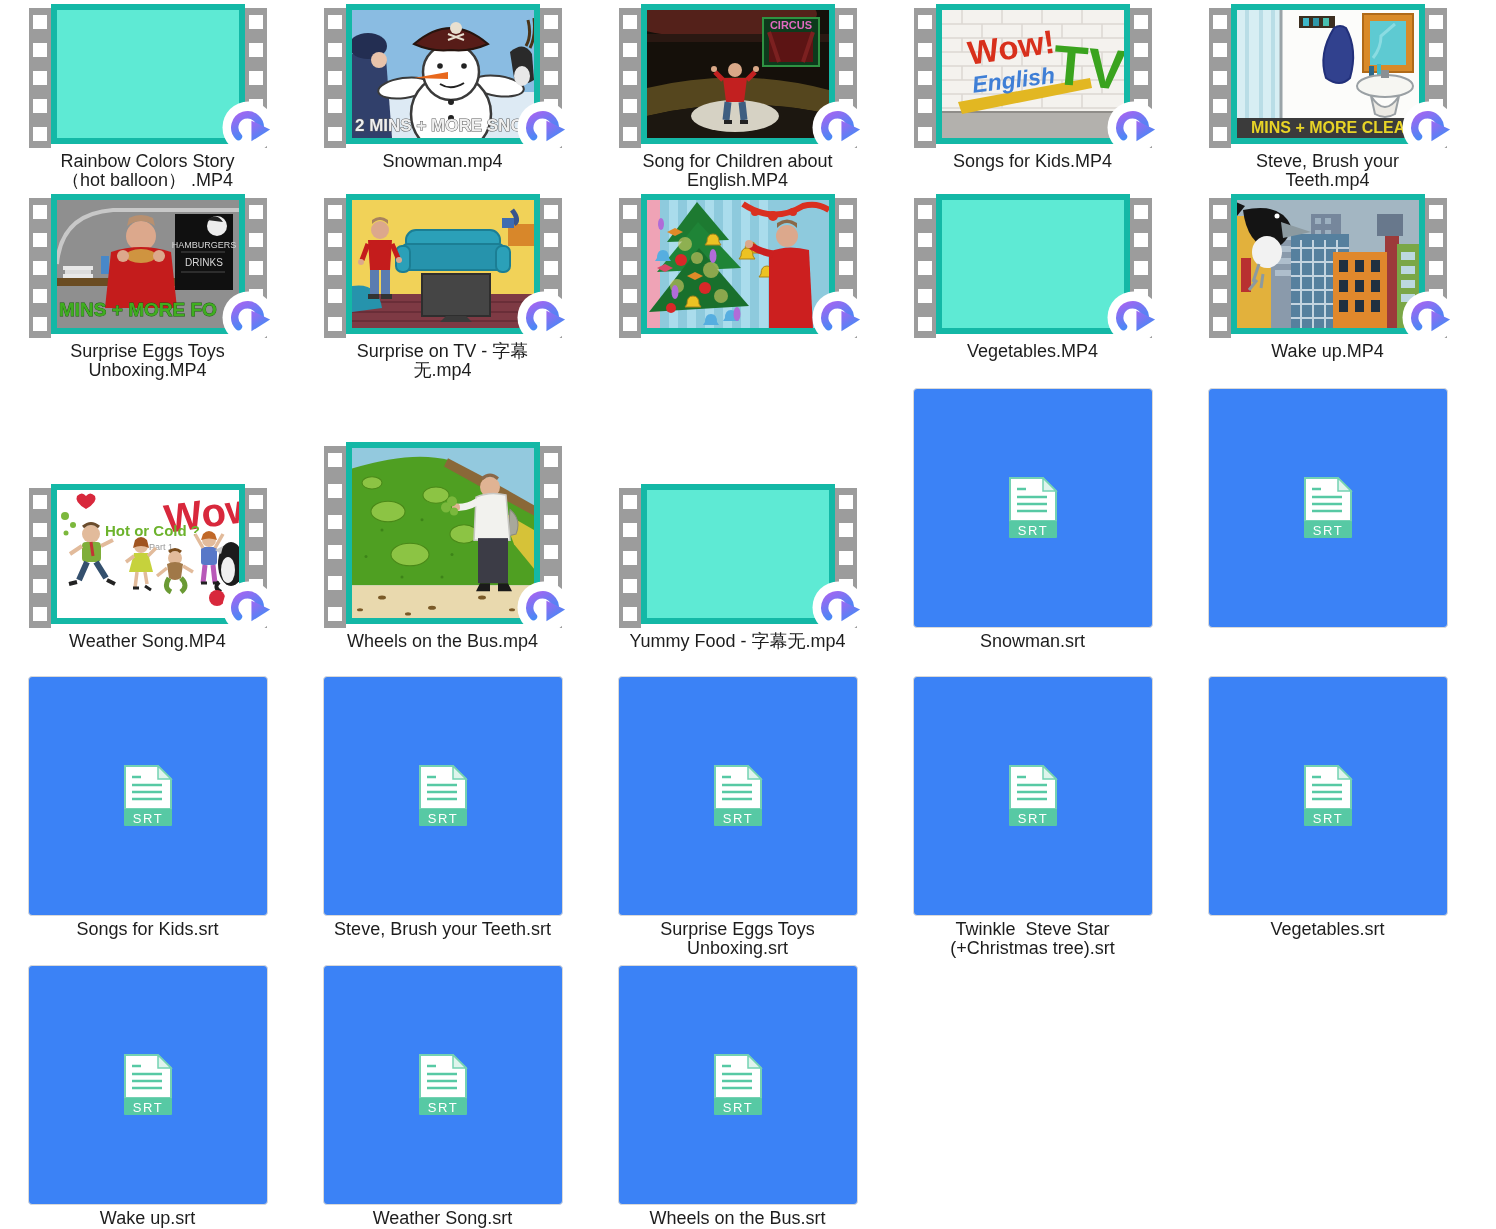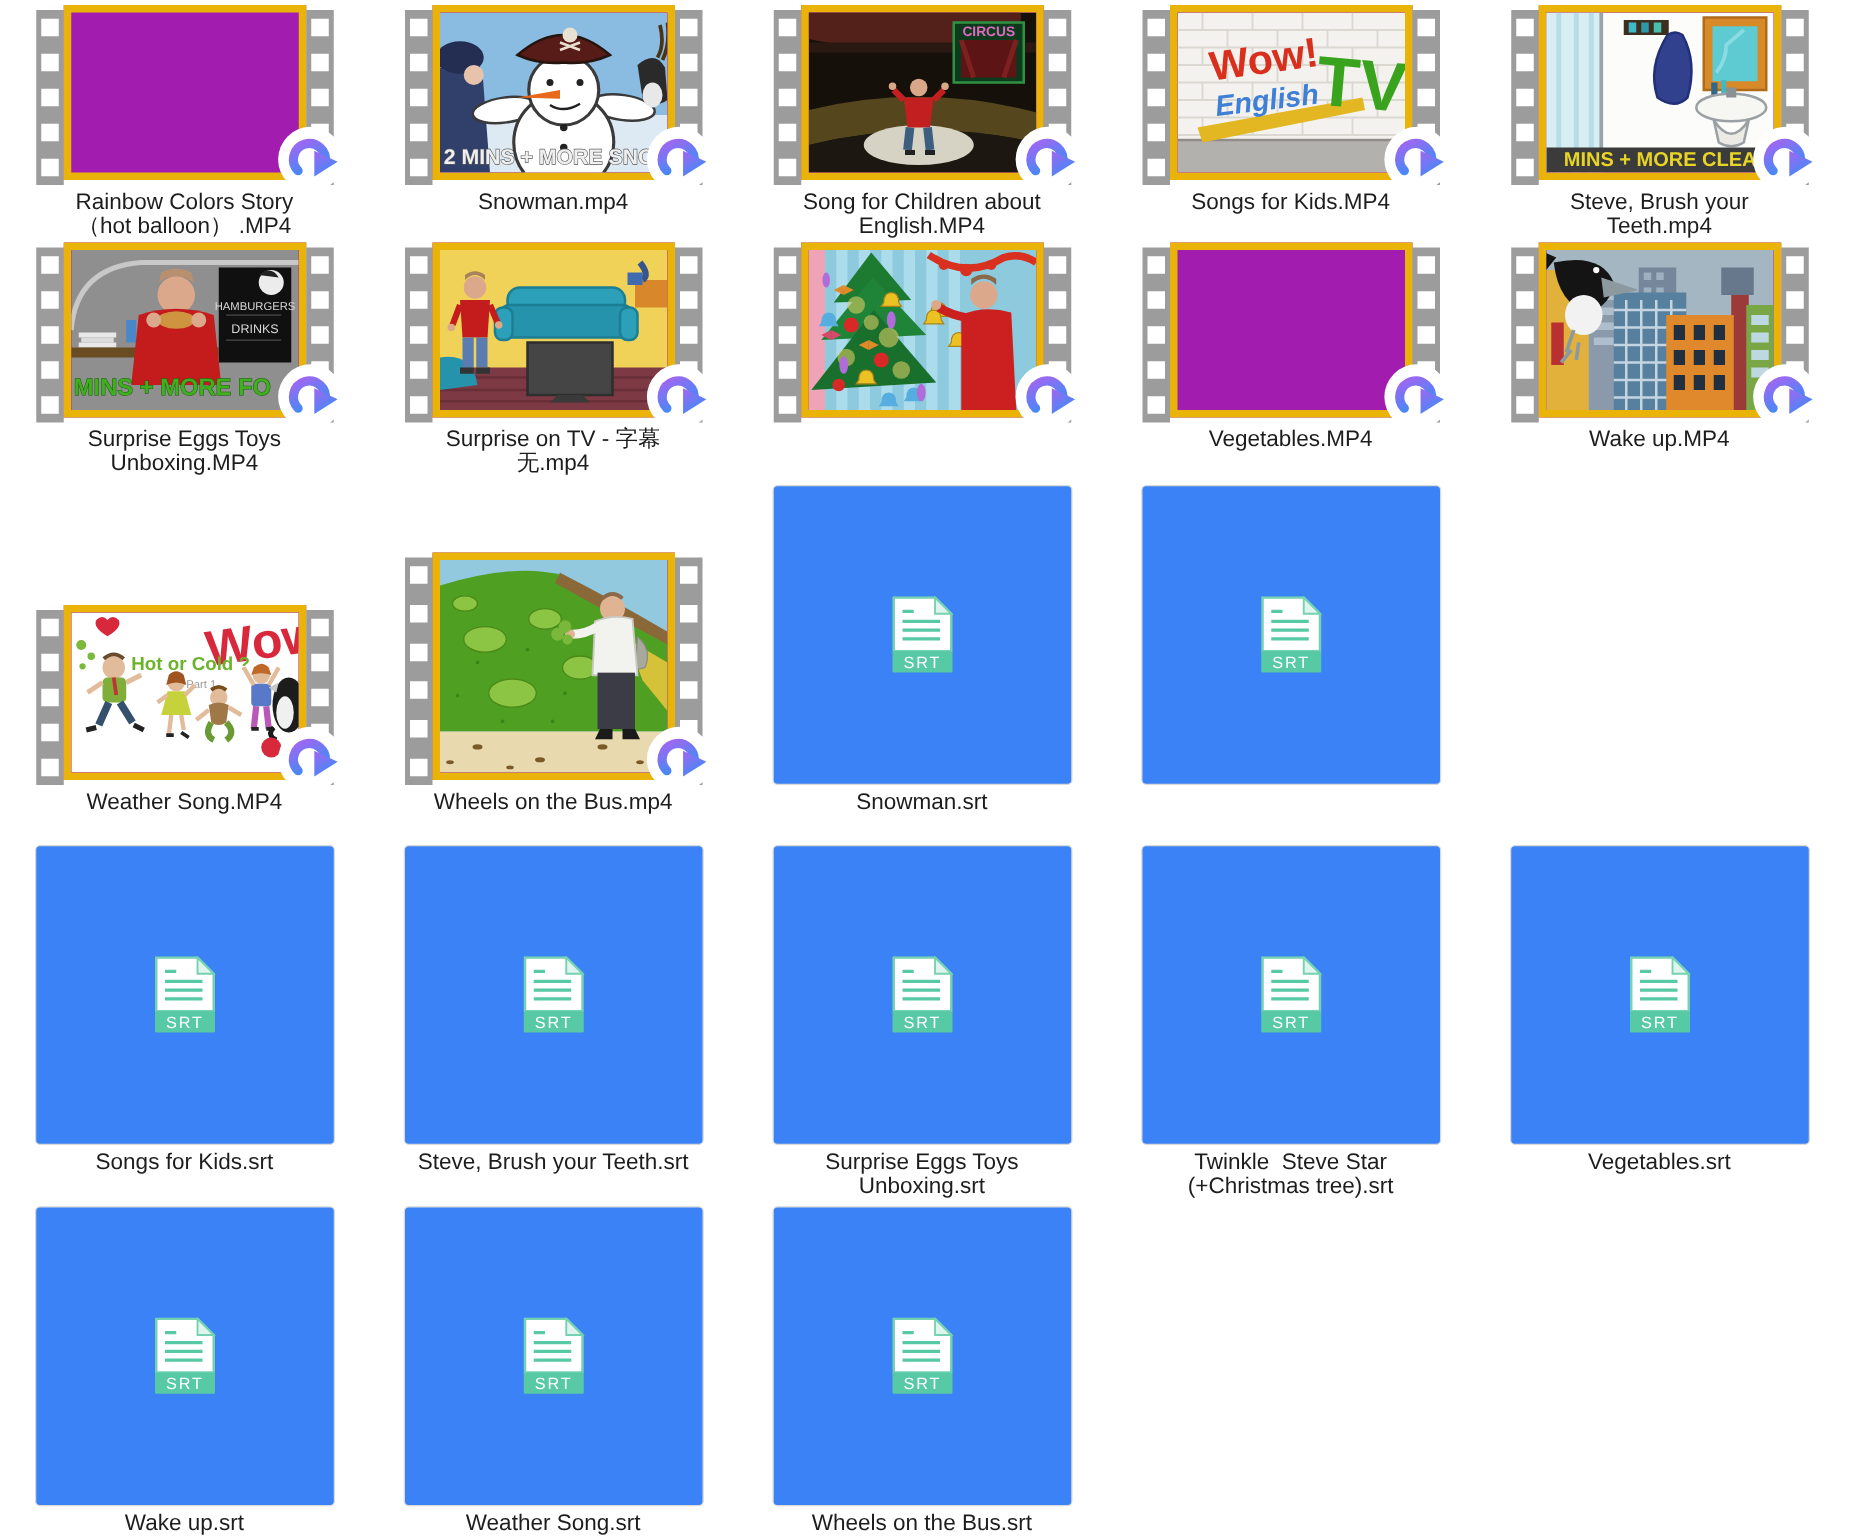--- a/index.html
+++ b/index.html
@@ -12,21 +12,21 @@
   .r2 .cell{height:192px}.r2 .zone{height:142px}
   .r3 .cell{height:284px}.r3 .zone{height:240px}
   .r4 .cell{height:289px}.r4 .zone{height:244px}
   .r5 .cell{height:268px}.r5 .zone{height:244px}
   .label{margin-top:4px;font-size:18px;line-height:19px;color:#1d1d1d;text-align:center;max-width:222px;white-space:pre-wrap;}
   .film{position:relative;display:flex;width:238px;height:144px;}
   .film.tall{height:186px;}
   .reel{width:22px;background:#9c9c9c;margin-top:4px;height:140px;display:flex;flex-direction:column;justify-content:space-between;align-items:center;padding:7px 0;box-sizing:border-box;}
   .film.tall .reel{height:182px;}
   .reel i{display:block;width:14px;height:14px;background:#ffffff;}
-  .screen{flex:1;height:140px;border:6px solid #eab308;background:#a21caf;box-sizing:border-box;overflow:hidden;}
+  .screen{flex:1;height:140px;border:6px solid #14b8a6;background:#5eead4;box-sizing:border-box;overflow:hidden;}
   .film.tall .screen{height:182px;}
   .screen svg{display:block;width:100%;height:100%;}
   .badge{position:absolute;right:-8px;bottom:-6px;width:53px;height:53px;}
   .srtbox{width:240px;height:240px;border:1px solid #d9d9d9;border-radius:4px;background:#3b82f6;display:flex;align-items:center;justify-content:center;box-sizing:border-box;}
   .srticon{width:56px;height:62px;}
 </style>
 </head>
 <body>
 
 <svg width="0" height="0" style="position:absolute">
@@ -713,20 +713,47 @@
         <svg class="badge" viewBox="0 0 54 54">
               <circle cx="27" cy="27" r="26.5" fill="#fff"></circle>
               <path d="M16.8,36.2 A13,13 0 1 1 38.8,29.3" fill="none" stroke="url(#bgrad)" stroke-width="7.5" stroke-linecap="round"></path>
               <polygon points="30,20 49,29 30,41" fill="url(#bgrad)"></polygon>
             </svg>
       </div>
         </div>
       <div class="label">Wheels on the Bus.mp4</div>
     </div>
 
+    <div class="cell">
+      <div class="zone">
+          <div class="film">
+        <div class="reel">
+              <i></i>
+              <i></i>
+              <i></i>
+              <i></i>
+              <i></i>
+            </div>
+        <div class="screen"></div>
+        <div class="reel">
+              <i></i>
+              <i></i>
+              <i></i>
+              <i></i>
+              <i></i>
+            </div>
+        <svg class="badge" viewBox="0 0 54 54">
+              <circle cx="27" cy="27" r="26.5" fill="#fff"></circle>
+              <path d="M16.8,36.2 A13,13 0 1 1 38.8,29.3" fill="none" stroke="url(#bgrad)" stroke-width="7.5" stroke-linecap="round"></path>
+              <polygon points="30,20 49,29 30,41" fill="url(#bgrad)"></polygon>
+            </svg>
+      </div>
+        </div>
+      <div class="label">Yummy Food - 字幕无.mp4</div>
+    </div>
 
     <div class="cell">
       <div class="zone">
           <div class="srtbox">
         <svg class="srticon" viewBox="0 0 56 62">
           <path d="M5,1 h33 l13,13 v30 h-46 z" fill="#ffffff" stroke="#74d2b2" stroke-width="2"></path>
           <path d="M38,1 l13,13 h-13 z" fill="#dff4ec" stroke="#74d2b2" stroke-width="1.5"></path>
           <path d="M12,12 h9 M12,20 h30 M12,27 h30 M12,34 h30" stroke="#57c9a4" stroke-width="2.6"></path>
           <rect x="4" y="44" width="48" height="17" rx="1" fill="#57c9a4"></rect>
           <text x="28" y="57.5" font-size="13" letter-spacing="1.5" fill="#ffffff" text-anchor="middle">SRT</text>

